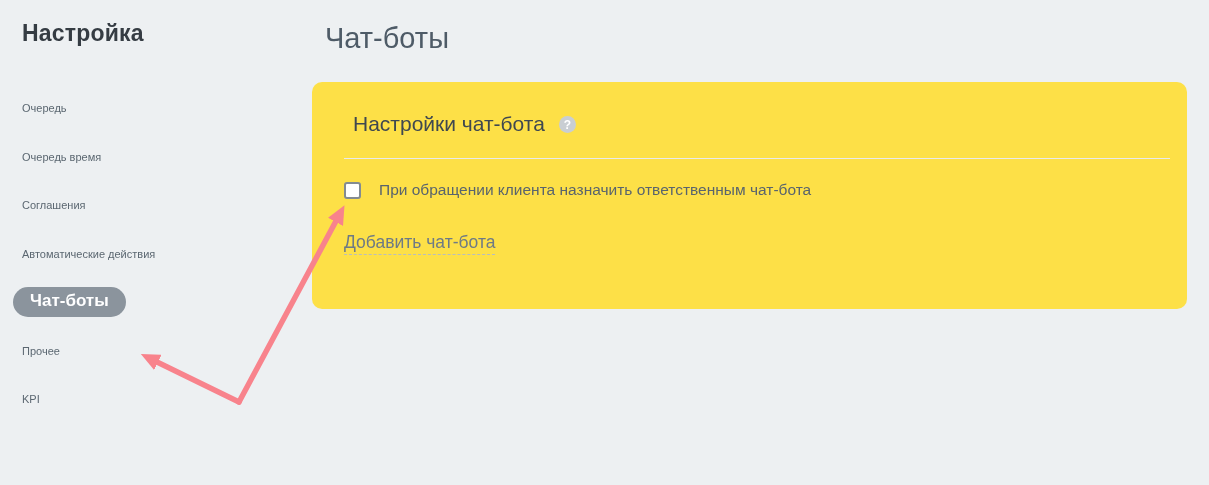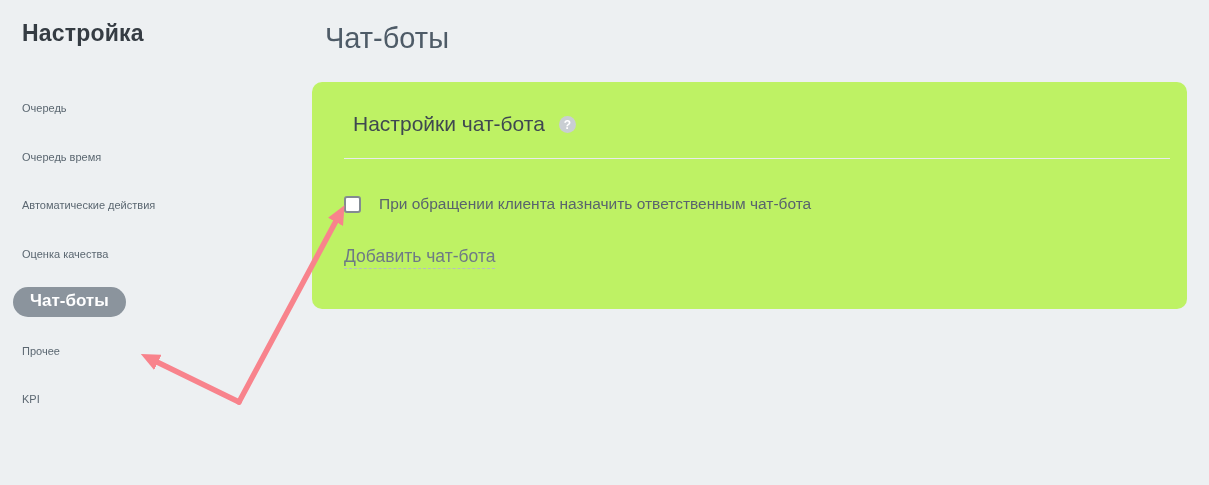--- a/index.html
+++ b/index.html
@@ -61,21 +61,21 @@
     position: absolute;
     left: 13px; top: 22px;
     font-size: 29px;
     font-weight: 300;
     color: #4e5b67;
   }
   .card {
     position: absolute;
     left: 0; top: 82px;
     width: 875px; height: 227px;
-    background: #bef264;
+    background: #fde047;
     border-radius: 10px;
     padding: 28px 17px 0 32px;
   }
   .card-heading-row {
     display: flex;
     align-items: center;
     margin-left: 9px;
     height: 27px;
   }
   .card-heading {
@@ -97,21 +97,21 @@
     font-weight: 700;
     cursor: pointer;
     user-select: none;
   }
   .divider {
     margin-top: 21px;
     height: 1px;
     background: #e8eaed;
   }
   .checkbox-row {
-    margin-top: 36px;
+    margin-top: 22px;
     display: flex;
     align-items: center;
   }
   .checkbox {
     appearance: none;
     -webkit-appearance: none;
     width: 17px; height: 17px;
     border: 2px solid #838b92;
     border-radius: 3px;
     background: #ffffff;
@@ -150,24 +150,24 @@
 <aside class="sidebar">
   <div class="sidebar-title">Настройка</div>
   <ul class="sidebar-menu">
       <li class="sidebar-item">
     <span class="label">Очередь</span>
   </li>
       <li class="sidebar-item">
     <span class="label">Очередь время</span>
   </li>
       <li class="sidebar-item">
+    <span class="label">Соглашения</span>
+  </li>
+      <li class="sidebar-item">
     <span class="label">Автоматические действия</span>
-  </li>
-      <li class="sidebar-item">
-    <span class="label">Оценка качества</span>
   </li>
       <li class="sidebar-item active">
     <span class="label">Чат-боты</span>
   </li>
       <li class="sidebar-item">
     <span class="label">Прочее</span>
   </li>
       <li class="sidebar-item">
     <span class="label">KPI</span>
   </li>

